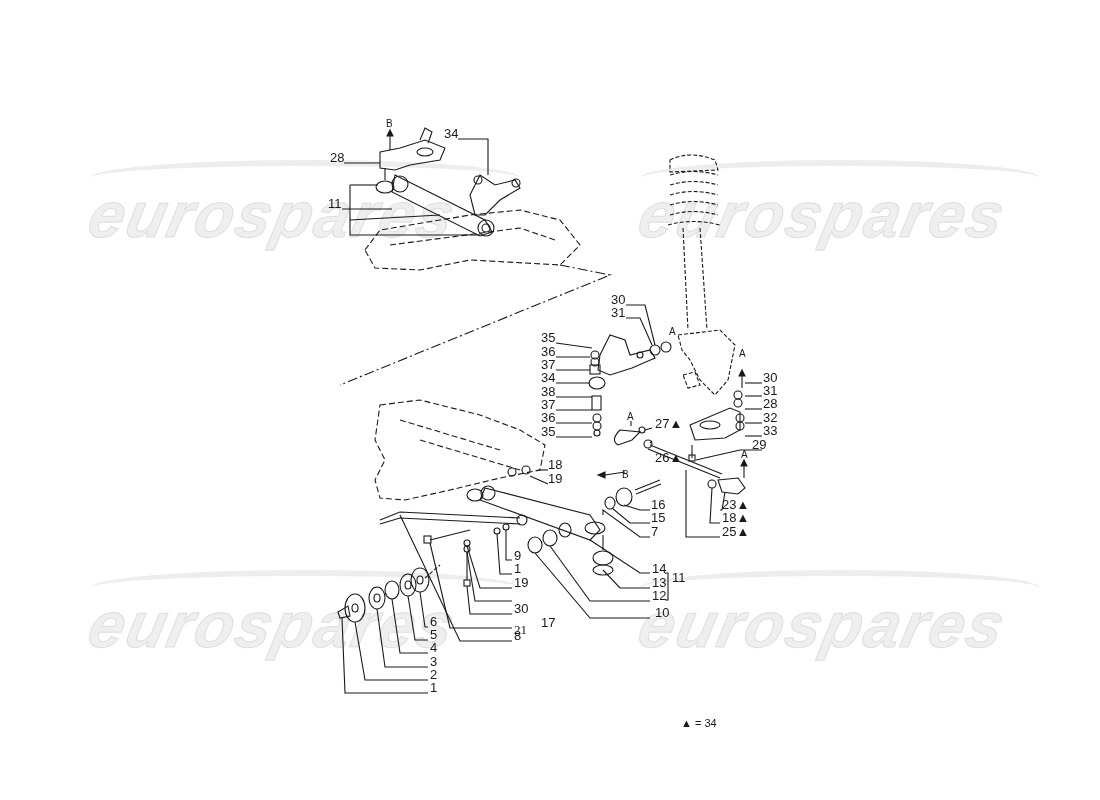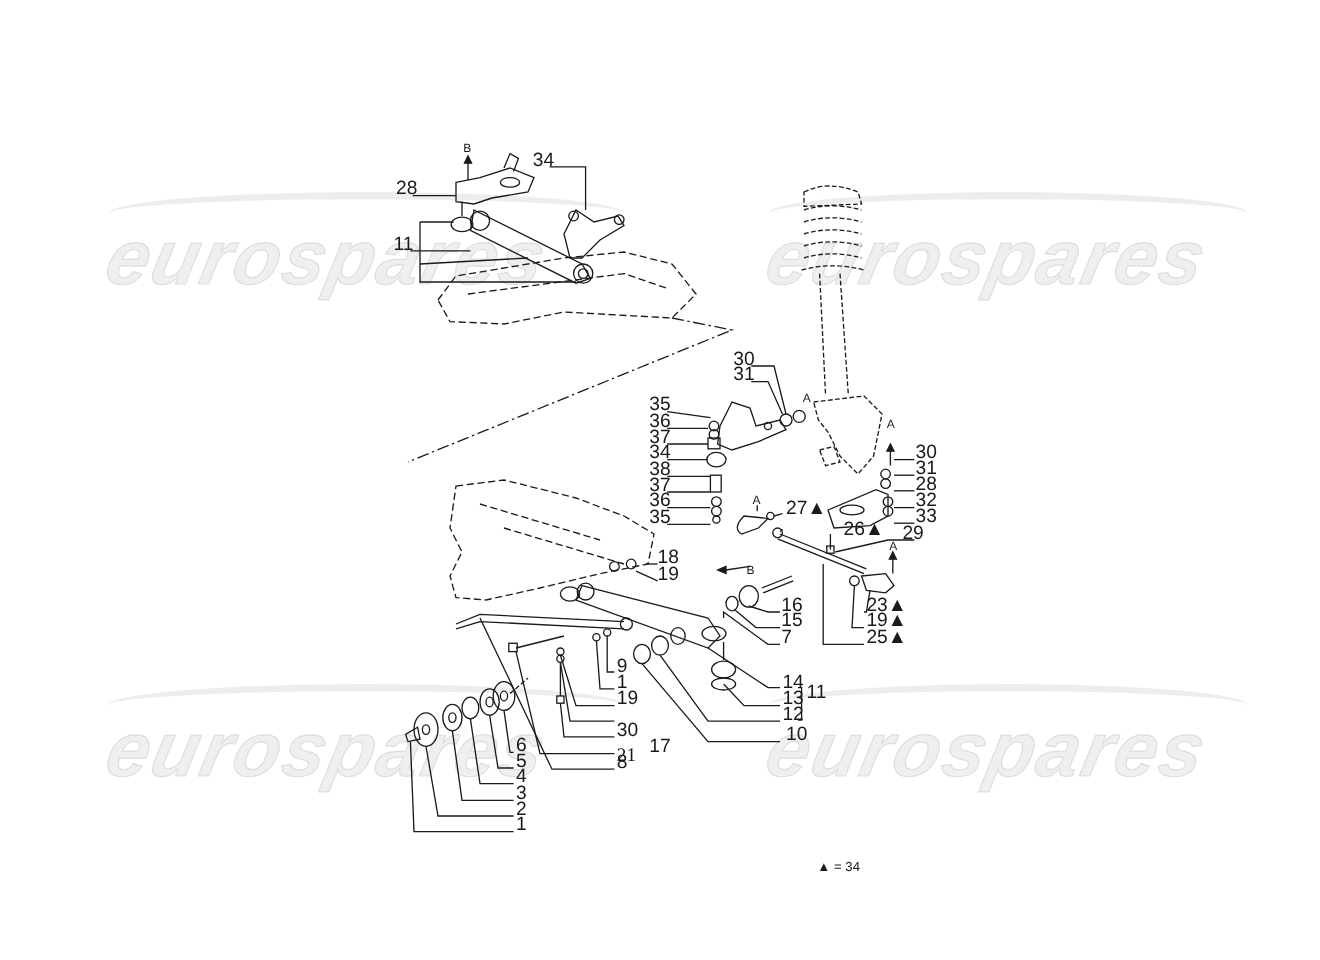--- a/index.html
+++ b/index.html
@@ -1,19 +1,19 @@
 <!DOCTYPE html>
 <html><head>
   <meta charset="utf-8">
   <style>
     html, body { margin: 0; padding: 0; background: #ffffff; }
     body { width: 1100px; height: 800px; position: relative; overflow: hidden;
            font-family: "Liberation Sans", sans-serif; }
     #canvas { position: absolute; left: 0; top: 0; width: 1100px; height: 800px; }
-    .lbl { position: absolute; font-size: 16px; color: #1a1a1a; line-height: 12px;
+    .lbl { position: absolute; font-size: 13px; color: #1a1a1a; line-height: 12px;
            font-family: "Liberation Sans", sans-serif; white-space: nowrap; }
     .wm { position: absolute; font-size: 64px; font-style: italic; font-weight: bold;
           color: rgba(225,225,225,0.55); letter-spacing: 2px;
           font-family: "Liberation Sans", sans-serif; transform: skewX(-12deg);
           -webkit-text-stroke: 1px rgba(200,200,200,0.5); user-select: none; }
     .swoosh { position: absolute; border-top: 6px solid rgba(225,225,225,0.6);
               border-radius: 50%; height: 30px; }
     .legend { position: absolute; left: 681px; top: 717px; font-size: 11px; color: #1a1a1a; }
   </style>
 </head>
@@ -239,34 +239,34 @@
       <div class="lbl" style="left: 611px; top: 307px;">31</div>
       <div class="lbl" style="left: 541px; top: 332px;">35</div>
       <div class="lbl" style="left: 541px; top: 346px;">36</div>
       <div class="lbl" style="left: 541px; top: 359px;">37</div>
       <div class="lbl" style="left: 541px; top: 372px;">34</div>
       <div class="lbl" style="left: 541px; top: 386px; text-align: center;">38</div>
       <div class="lbl" style="left: 541px; top: 399px;">37</div>
       <div class="lbl" style="left: 541px; top: 412px;">36</div>
       <div class="lbl" style="left: 541px; top: 426px;">35</div>
       <div class="lbl" style="left: 655px; top: 418px;">27▲</div>
-      <div class="lbl" style="left: 655px; top: 436px; margin-left: 48px;">26▲</div>
+      <div class="lbl" style="left: 655px; top: 452px;">26▲</div>
       <div class="lbl" style="left: 763px; top: 372px;">30</div>
       <div class="lbl" style="left: 763px; top: 385px;">31</div>
       <div class="lbl" style="left: 763px; top: 398px;">28</div>
       <div class="lbl" style="left: 763px; top: 412px;">32</div>
       <div class="lbl" style="left: 763px; top: 425px;">33</div>
       <div class="lbl" style="left: 752px; top: 439px;">29</div>
       <div class="lbl" style="left: 548px; top: 459px;">18</div>
       <div class="lbl" style="left: 548px; top: 473px;">19</div>
       <div class="lbl" style="left: 651px; top: 499px;">16</div>
       <div class="lbl" style="left: 651px; top: 512px;">15</div>
       <div class="lbl" style="left: 651px; top: 526px;">7</div>
       <div class="lbl" style="left: 722px; top: 499px;">23▲</div>
-      <div class="lbl" style="left: 722px; top: 512px;">19▲</div>
+      <div class="lbl" style="left: 722px; top: 512px;">18▲</div>
       <div class="lbl" style="left: 722px; top: 526px;">25▲</div>
       <div class="lbl" style="left: 514px; top: 550px;">9</div>
       <div class="lbl" style="left: 514px; top: 563px;">1</div>
       <div class="lbl" style="left: 514px; top: 577px;">19</div>
       <div class="lbl" style="left: 514px; top: 624px; font-family: Liberation Serif, serif;">21</div>
       <div class="lbl" style="left: 514px; top: 603px;">30</div>
       <div class="lbl" style="left: 514px; top: 617px; margin-left: 27px;">17</div>
       <div class="lbl" style="left: 514px; top: 630px;">8</div>
       <div class="lbl" style="left: 652px; top: 563px;">14</div>
       <div class="lbl" style="left: 652px; top: 577px; text-align: right;">13</div>

